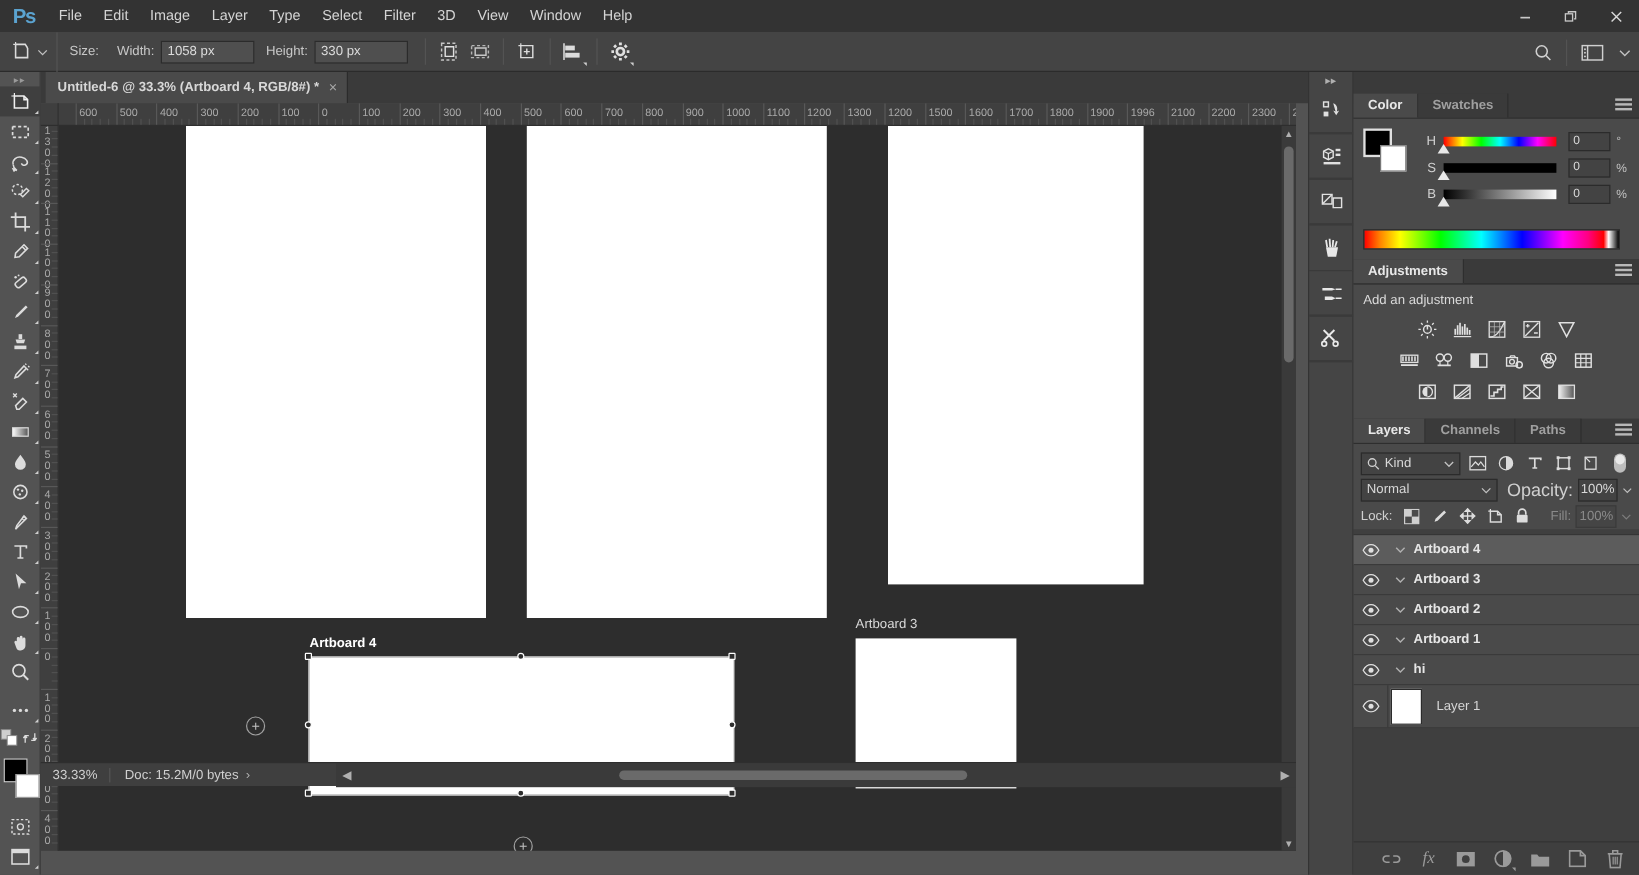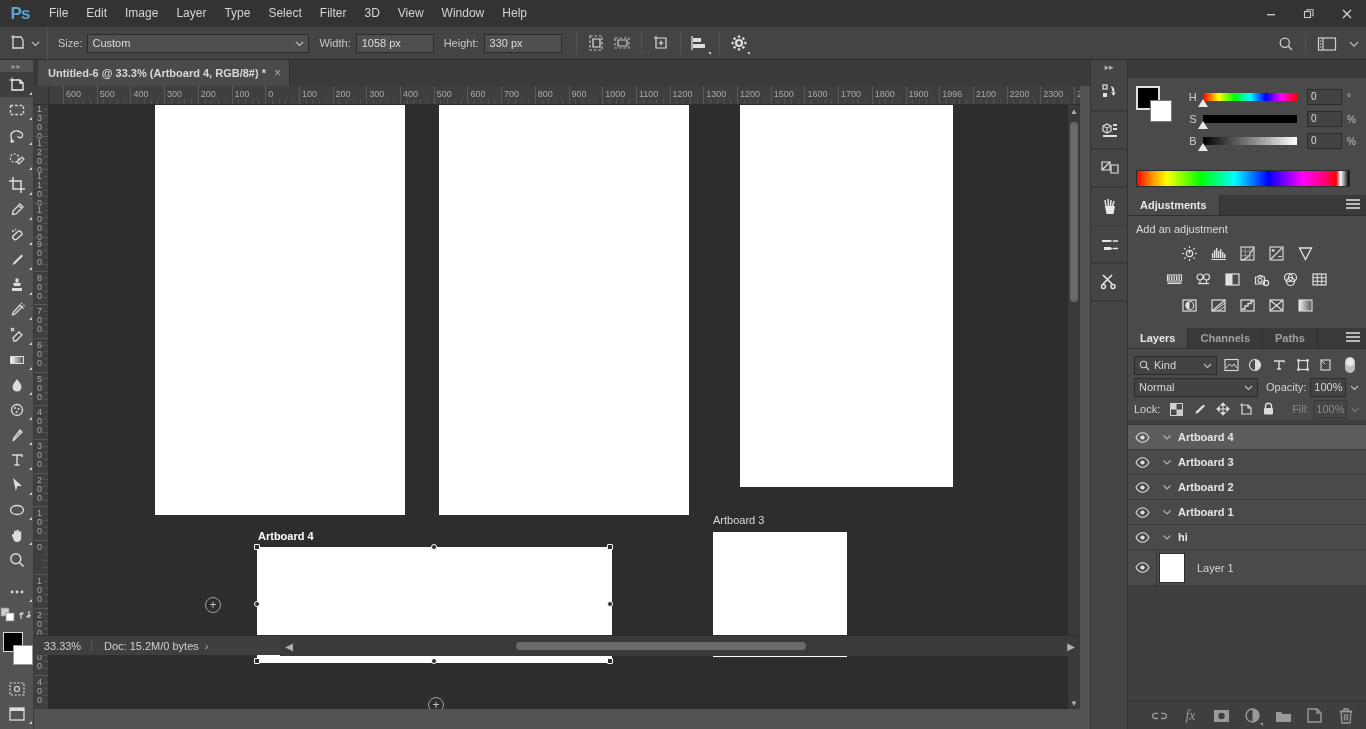--- a/index.html
+++ b/index.html
@@ -217,21 +217,21 @@
   .kind-select {
     width: 84px; height: 19px; background: #434343; border: 1px solid #2b2b2b;
     display: flex; align-items: center; gap: 4px; padding: 0 4px; font-size: 11px; color: #d8d8d8;
   }
   .filter-ic { width: 20px; height: 19px; display:flex;align-items:center;justify-content:center; }
   .blend-select {
     width: 124px; height: 19px; background: #434343; border: 1px solid #2b2b2b;
     display: flex; align-items: center; justify-content: space-between;
     padding: 0 4px; font-size: 11px; color: #d8d8d8;
   }
-  .op-label { font-size: 11px; color: #d0d0d0; margin-left: 4px; }
+  .op-label { font-size: 15px; color: #d0d0d0; margin-left: 4px; }
   .op-input {
     width: 36px; height: 19px; background: #434343; border: 1px solid #2b2b2b;
     font-size: 11px; color: #d8d8d8; text-align: center; line-height: 17px;
   }
   .lock-label { font-size: 11px; color: #d0d0d0; margin-right: 3px; }
   .lock-ic { width: 20px; height: 18px; display:flex;align-items:center;justify-content:center; }
   .fill-label { font-size: 11px; color: #8a8a8a; margin-left: 10px; }
   .fill-input { width: 36px; height: 19px; background: #454545; border: 1px solid #3b3b3b; font-size: 11px; color: #8a8a8a; text-align:center; line-height: 17px;}
 
   .layer-list { margin-top: 4px; border-top: 1px solid #353535; }
@@ -301,26 +301,20 @@
       <svg width="20" height="20" viewBox="0 0 20 20">
         <path d="M5 4v11h10V7" fill="none" stroke="#dcdcdc" stroke-width="1.3"></path>
         <path d="M5 4h8l2 3" fill="none" stroke="#dcdcdc" stroke-width="1.3"></path>
         <path d="M5 2v2M3 4h2" stroke="#dcdcdc" stroke-width="1"></path>
       </svg>
       <svg width="9" height="9" viewBox="0 0 9 9">
           <path d="M1 3l3.5 3.5L8 3" fill="none" stroke="#c0c0c0" stroke-width="1.1"></path>
         </svg>
     </div>
     <span class="opt-label">Size:</span>
-    <div class="opt-select" style="width:222px;">
-      <span>Custom</span>
-      <svg width="9" height="9" viewBox="0 0 9 9">
-          <path d="M1 3l3.5 3.5L8 3" fill="none" stroke="#c0c0c0" stroke-width="1.1"></path>
-        </svg>
-    </div>
     <span class="opt-label">Width:</span>
     <div class="opt-input" style="width:78px;">
       <span>1058 px</span>
     </div>
     <span class="opt-label">Height:</span>
     <div class="opt-input" style="width:78px;">
       <span>330 px</span>
     </div>
 
     <div class="opt-sep" style="margin-left:14px;"></div>
@@ -958,20 +952,33 @@
       <svg width="22" height="22" viewBox="0 0 22 22">
         <path d="M4 4l9 9M13 4l-9 9" stroke="#e8e8e8" stroke-width="1.6"></path>
         <circle cx="4.5" cy="15.5" r="2" fill="none" stroke="#e8e8e8" stroke-width="1.4"></circle>
         <circle cx="14" cy="15.5" r="2" fill="none" stroke="#e8e8e8" stroke-width="1.4"></circle>
       </svg>
     </div>
   </div>
 
   <div class="panels">
 
+    <div class="panel-tabs">
+      <div class="ptab active">
+          <span>Color</span>
+        </div>
+      <div class="ptab">
+          <span>Swatches</span>
+        </div>
+      <div class="pmenu">
+          <span></span>
+          <span></span>
+          <span></span>
+        </div>
+    </div>
     <div class="panel-body colorpanel">
       <div class="cp-swatches">
         <div class="cp-fore"></div>
         <div class="cp-back"></div>
       </div>
       <div class="slider-row">
         <span class="sl-label">H</span>
         <div class="sl-track" style="background:linear-gradient(to right,#ff0000,#ffff00,#00ff00,#00ffff,#0000ff,#ff00ff,#ff0000);">
           <div class="sl-knob" style="left:-5px;"></div>
         </div>

